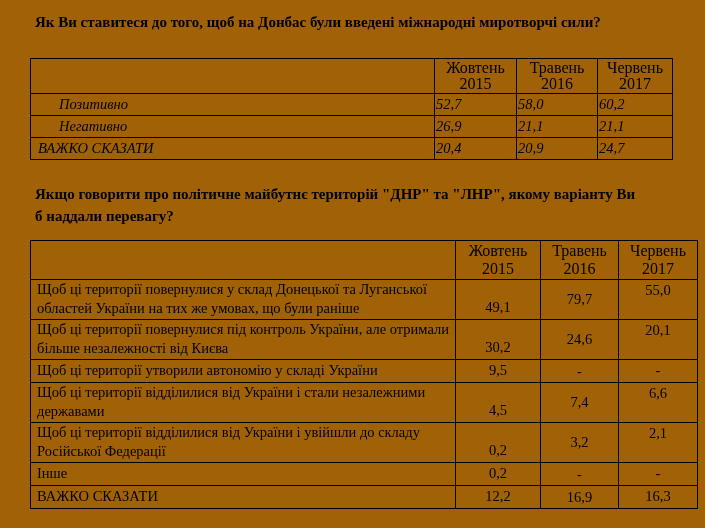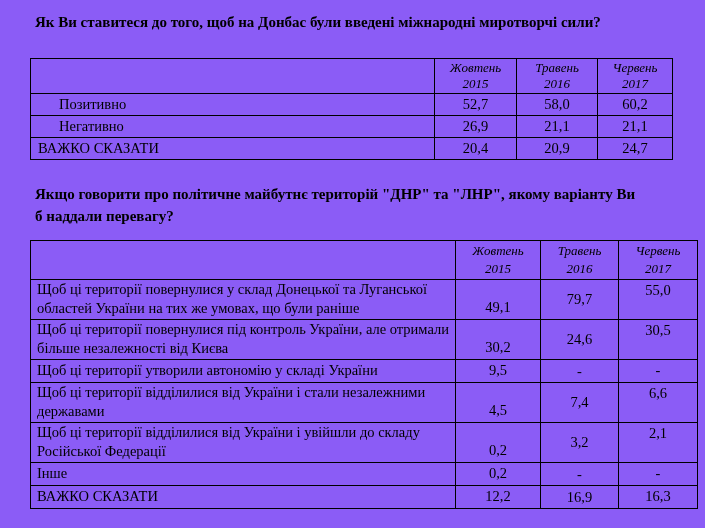--- a/index.html
+++ b/index.html
@@ -1,40 +1,40 @@
 <!DOCTYPE html>
 <html><head>
 <meta charset="utf-8">
 <style>
   html,body{margin:0;padding:0;}
   .page{
-    width:705px;height:528px;background:#8b5cf6;color:#000000;
+    width:705px;height:528px;background:#a16207;color:#000000;
     font-family:"Liberation Serif", serif;position:relative;overflow:hidden;
   }
   .title{
     position:absolute;margin:0;font-weight:bold;font-size:15px;line-height:22px;
   }
   .title1{left:35px;top:11px;white-space:nowrap;}
   .title2{left:35px;top:183px;width:608px;}
   table{border-collapse:collapse;position:absolute;table-layout:fixed;}
   td{border:1px solid #000;font-size:14.5px;overflow:hidden;}
   .t1{left:30px;top:58px;width:642px;}
   .t2{left:30px;top:240px;width:667px;}
   tr.head td{
-    font-style:italic;text-align:center;vertical-align:middle;
-    font-size:13px;
+    text-align:center;vertical-align:middle;
+    font-size:16px;
   }
   .t1 tr.head{height:34px;}
   .t1 tr.head .hline{display:block;line-height:16px;}
   .t2 tr.head{height:38px;}
   .t2 tr.head .hline{display:block;line-height:18px;}
-  .t1 tr.datarow{height:21px;}
+  .t1 tr.datarow{height:21px;font-style:italic;}
   .t1 td.lbl{padding-left:28px;line-height:19px;}
   .t1 tr.caps td.lbl{padding-left:7px;}
-  .t1 td.val{text-align:center;line-height:19px;}
+  .t1 td.val{line-height:19px;}
   .t2 td.lbl{padding:0 4px 1px 6px;line-height:19px;vertical-align:middle;}
   .t2 td.val{text-align:center;line-height:19px;}
   .t2 tr.datarow td.val:nth-child(2){vertical-align:bottom;padding-bottom:2px;}
   .t2 tr.datarow td.val:nth-child(3){vertical-align:middle;}
   .t2 tr.datarow td.val:nth-child(4){vertical-align:top;padding-top:1px;margin-left:24px;}
   .t2 tr.single{height:19px;padding-left:44px;}
   .t2 tr.caps{height:21px;}
 </style>
 </head>
 <body>
@@ -115,21 +115,21 @@
       <tr class="datarow">
         <td class="lbl">Щоб ці території повернулися у склад Донецької та Луганської областей України на тих же умовах, що були раніше</td>
         <td class="val">49,1</td>
         <td class="val">79,7</td>
         <td class="val">55,0</td>
       </tr>
       <tr class="datarow">
         <td class="lbl">Щоб ці території повернулися під контроль України, але отримали більше незалежності від Києва</td>
         <td class="val">30,2</td>
         <td class="val">24,6</td>
-        <td class="val">30,5</td>
+        <td class="val">20,1</td>
       </tr>
       <tr class="datarow single">
         <td class="lbl">Щоб ці території утворили автономію у складі України</td>
         <td class="val">9,5</td>
         <td class="val">-</td>
         <td class="val">-</td>
       </tr>
       <tr class="datarow">
         <td class="lbl">Щоб ці території відділилися від України і стали незалежними державами</td>
         <td class="val">4,5</td>

